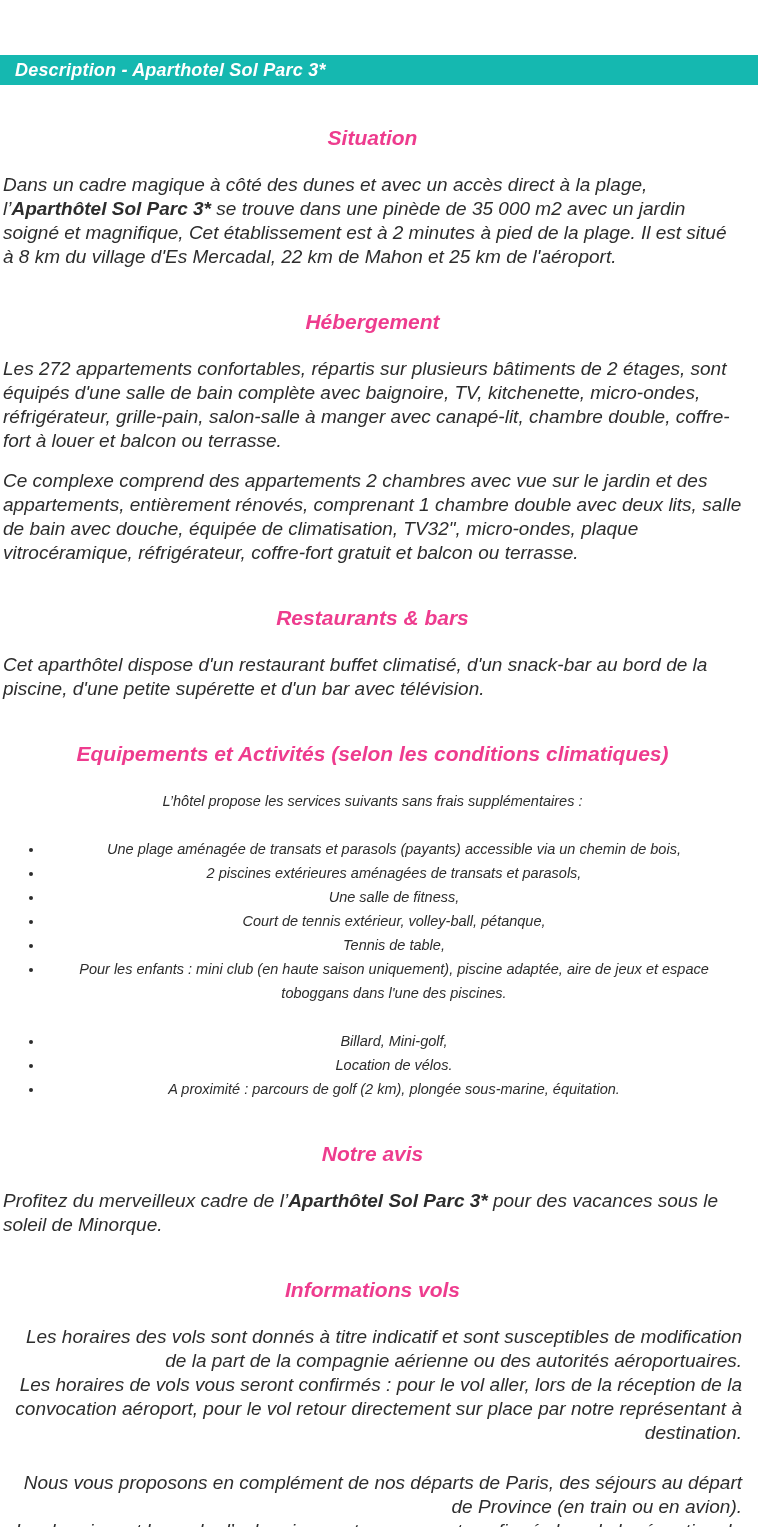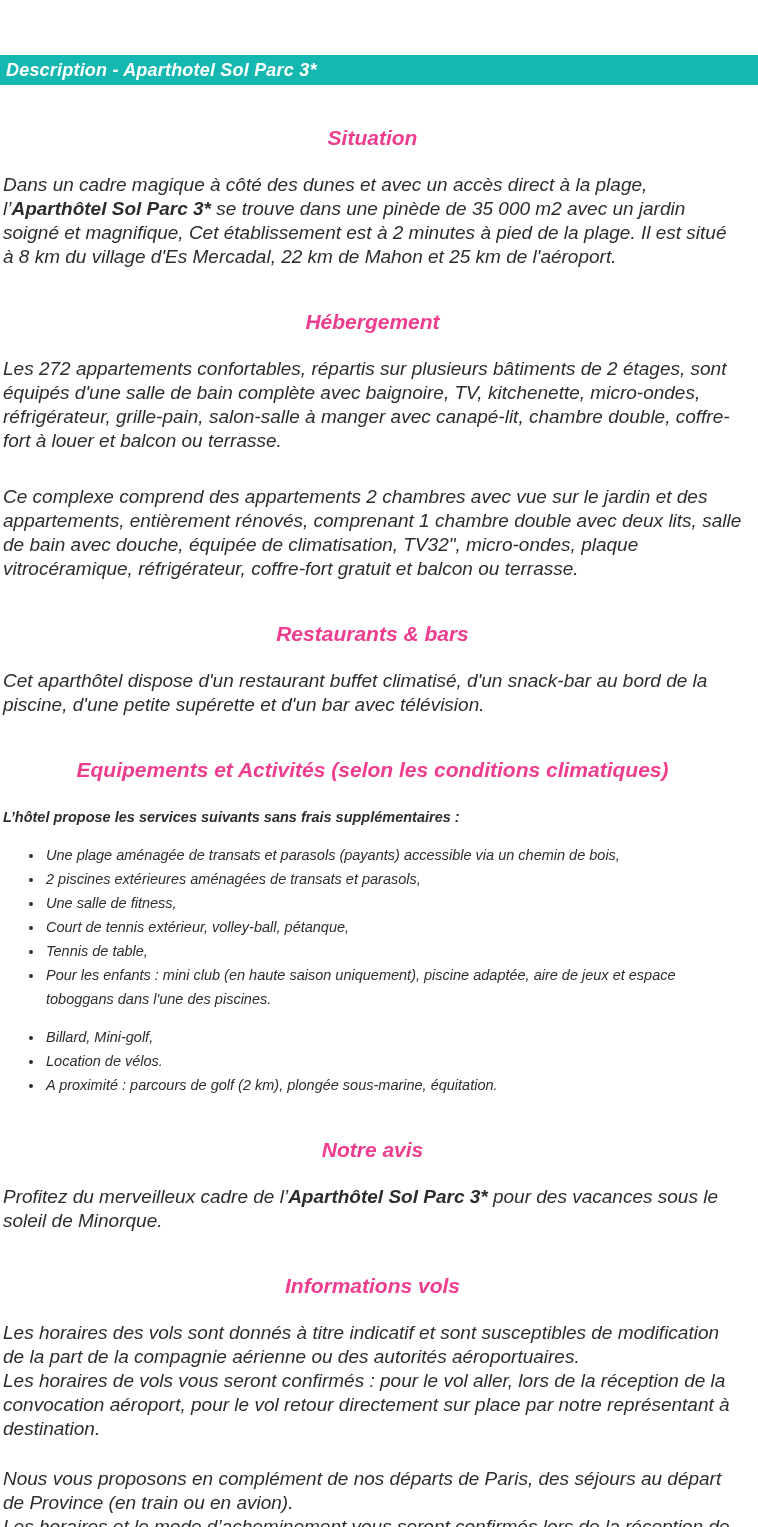--- a/index.html
+++ b/index.html
@@ -11,21 +11,21 @@
     color: #2d2d2d;
   }
   .page { width: 758px; min-height: 1527px; background: #ffffff; }
 
   .banner {
     margin-top: 55px;
     background: var(--accent-teal, #15b8b0);
     height: 30px;
     display: flex;
     align-items: center;
-    padding: 0 6px;
+    padding: 0 15px;
   }
   .banner-title {
     color: #ffffff;
     font-size: 18px;
     font-weight: 700;
     font-style: italic;
     margin: 0;
     letter-spacing: 0.2px;
   }
 
@@ -40,35 +40,36 @@
     color: var(--heading-pink, #ee3c8e);
     font-size: 21px;
     line-height: 26px;
     font-weight: 700;
     font-style: italic;
     margin: 40px 0 0 0;
     text-align: center;
   }
 
   p.para { font-size: 19px; line-height: 24px; margin: 22px 0 0 0; }
-  p.para.gap-sm { margin-top: 32px; }
+  p.para.gap-sm { margin-top: 16px; }
   p.para.gap-md { margin-top: 26px; }
   p.para strong { font-weight: 700; }
 
   p.lead {
     font-size: 14.5px;
     line-height: 24px;
-    font-weight: 700;
+    font-weight: 400;
     margin: 22px 0 0 0;
+    text-align: center;
   }
   p.lead.paid { margin-top: 48px; }
 
-  ul.service-list { margin-top: 14px; }
+  ul.service-list { margin-top: 24px; text-align: center; }
 
-  p.pre-line { white-space: pre-line; }
+  p.pre-line { white-space: pre-line; text-align: right; }
 </style>
 </head>
 <body>
 
 <div class="page">
 
   <header class="banner">
     <h1 class="banner-title">Description - Aparthotel Sol Parc 3*</h1>
   </header>
 

